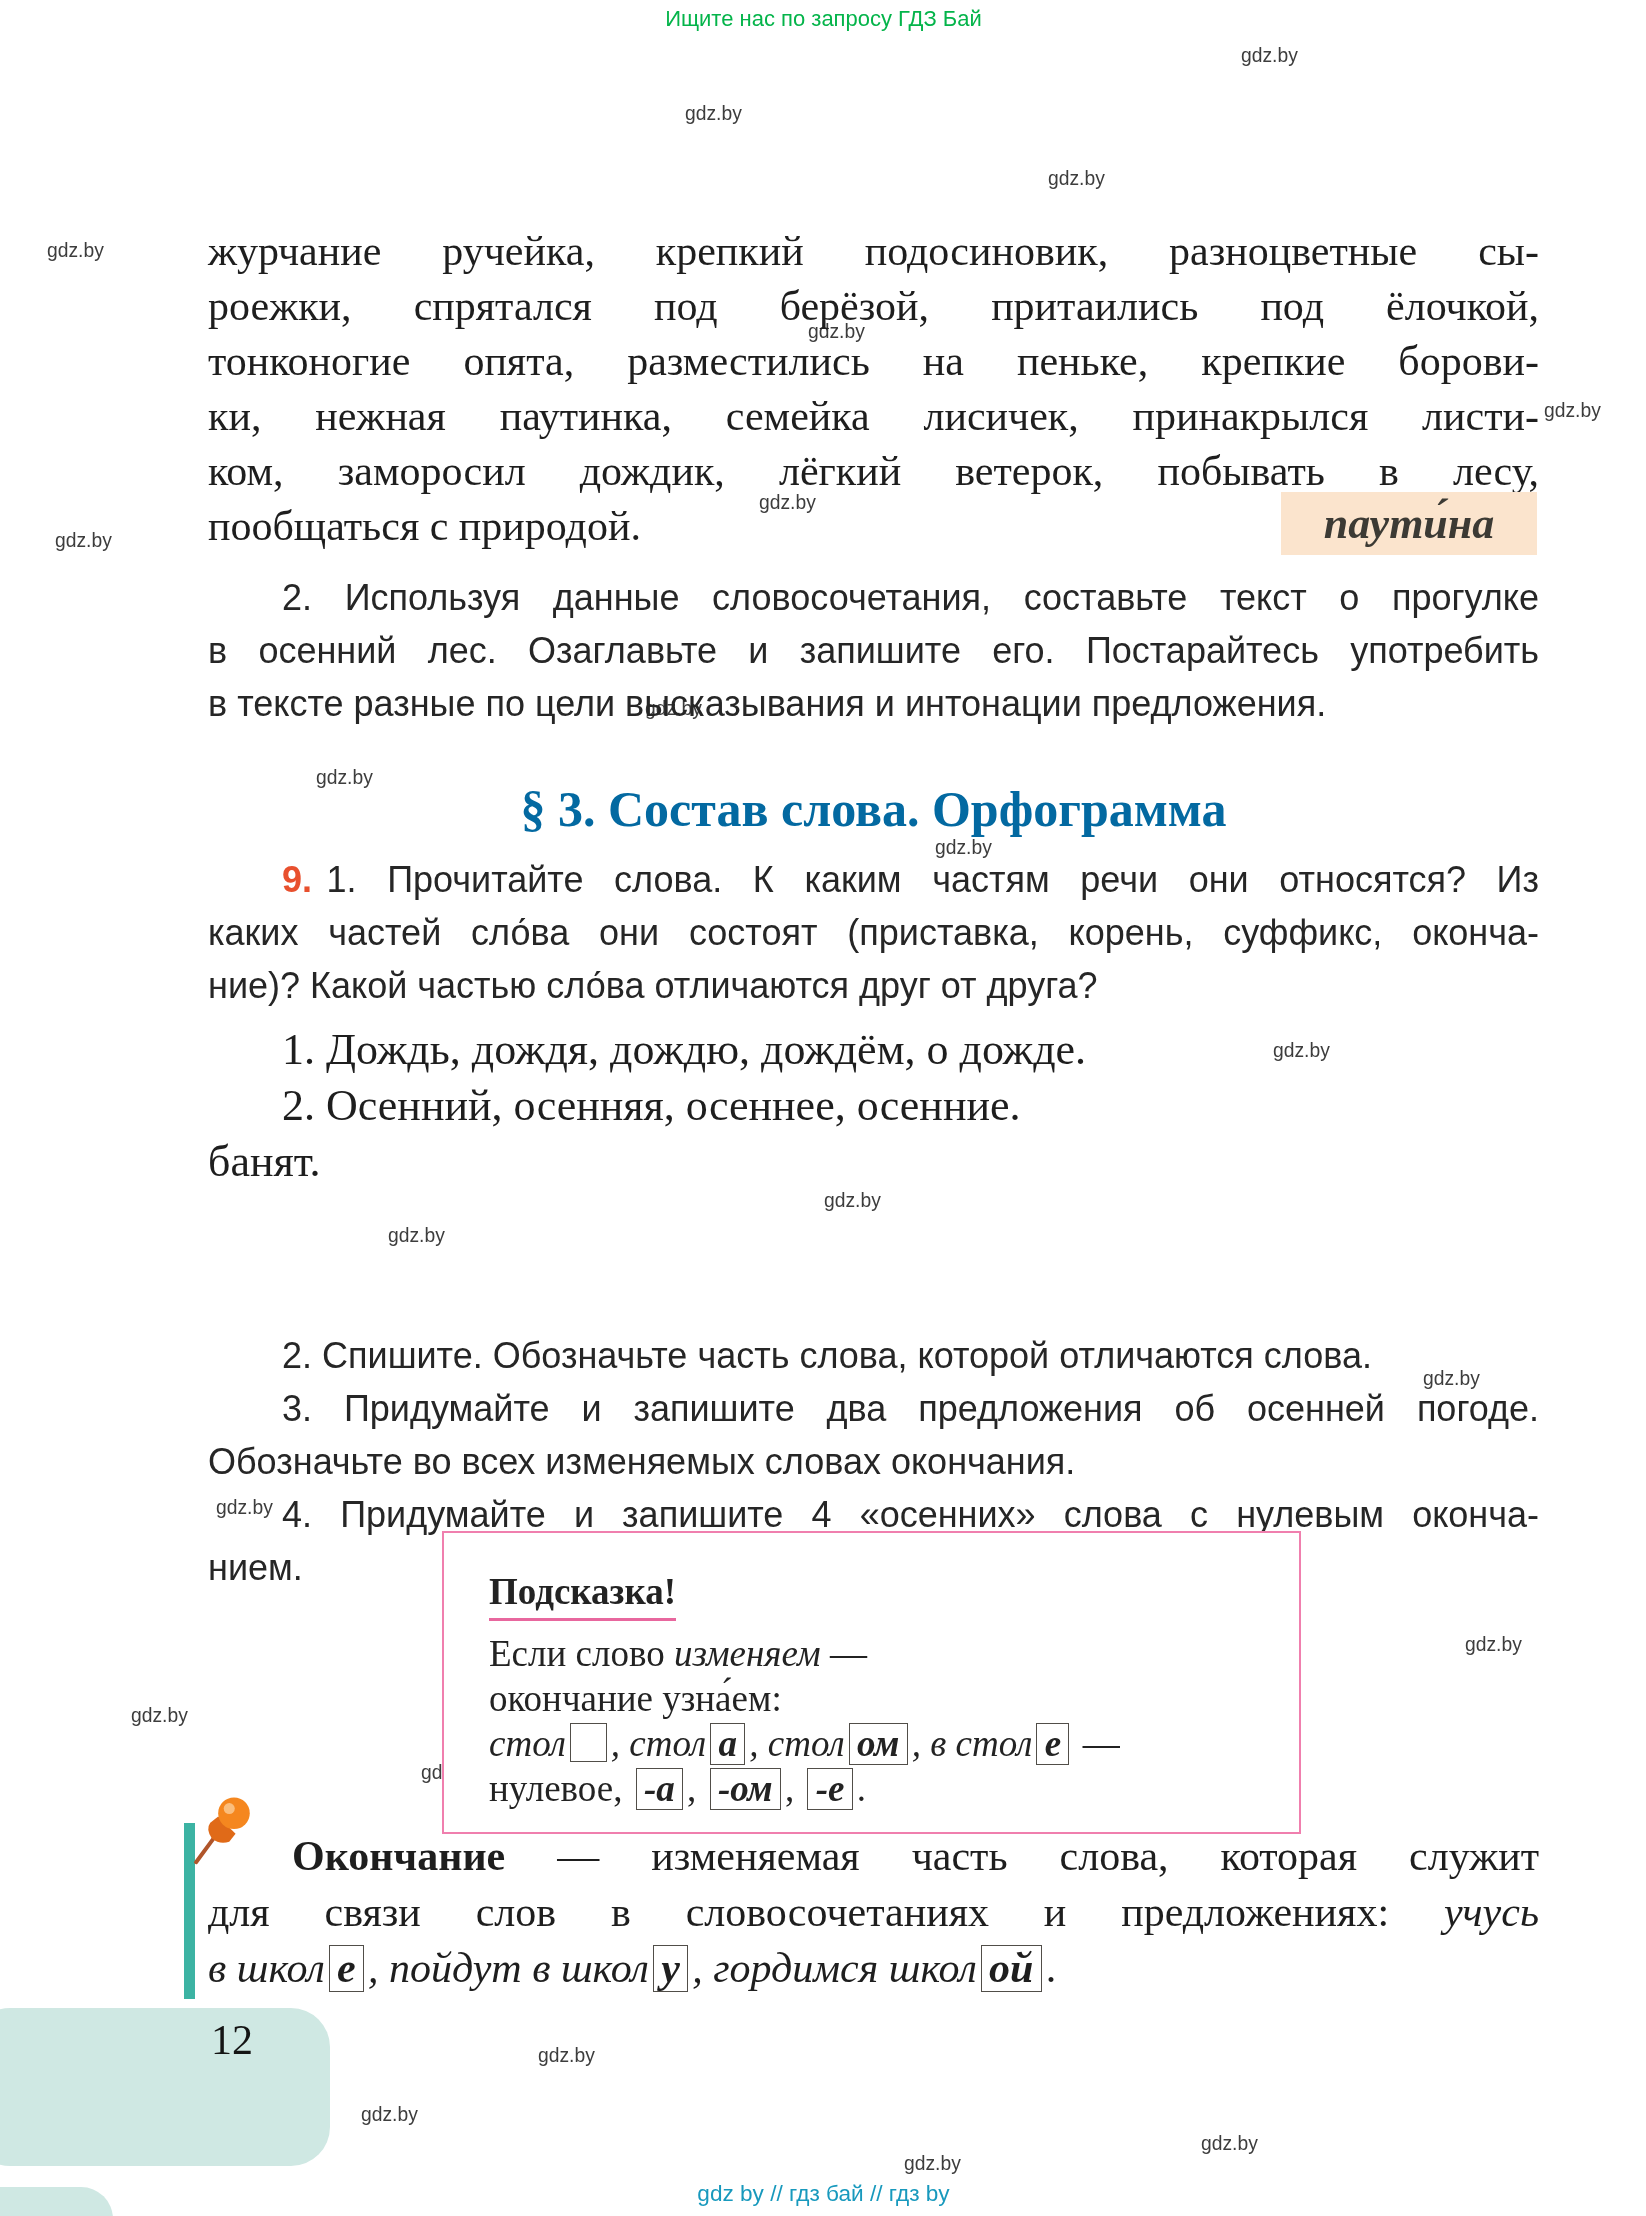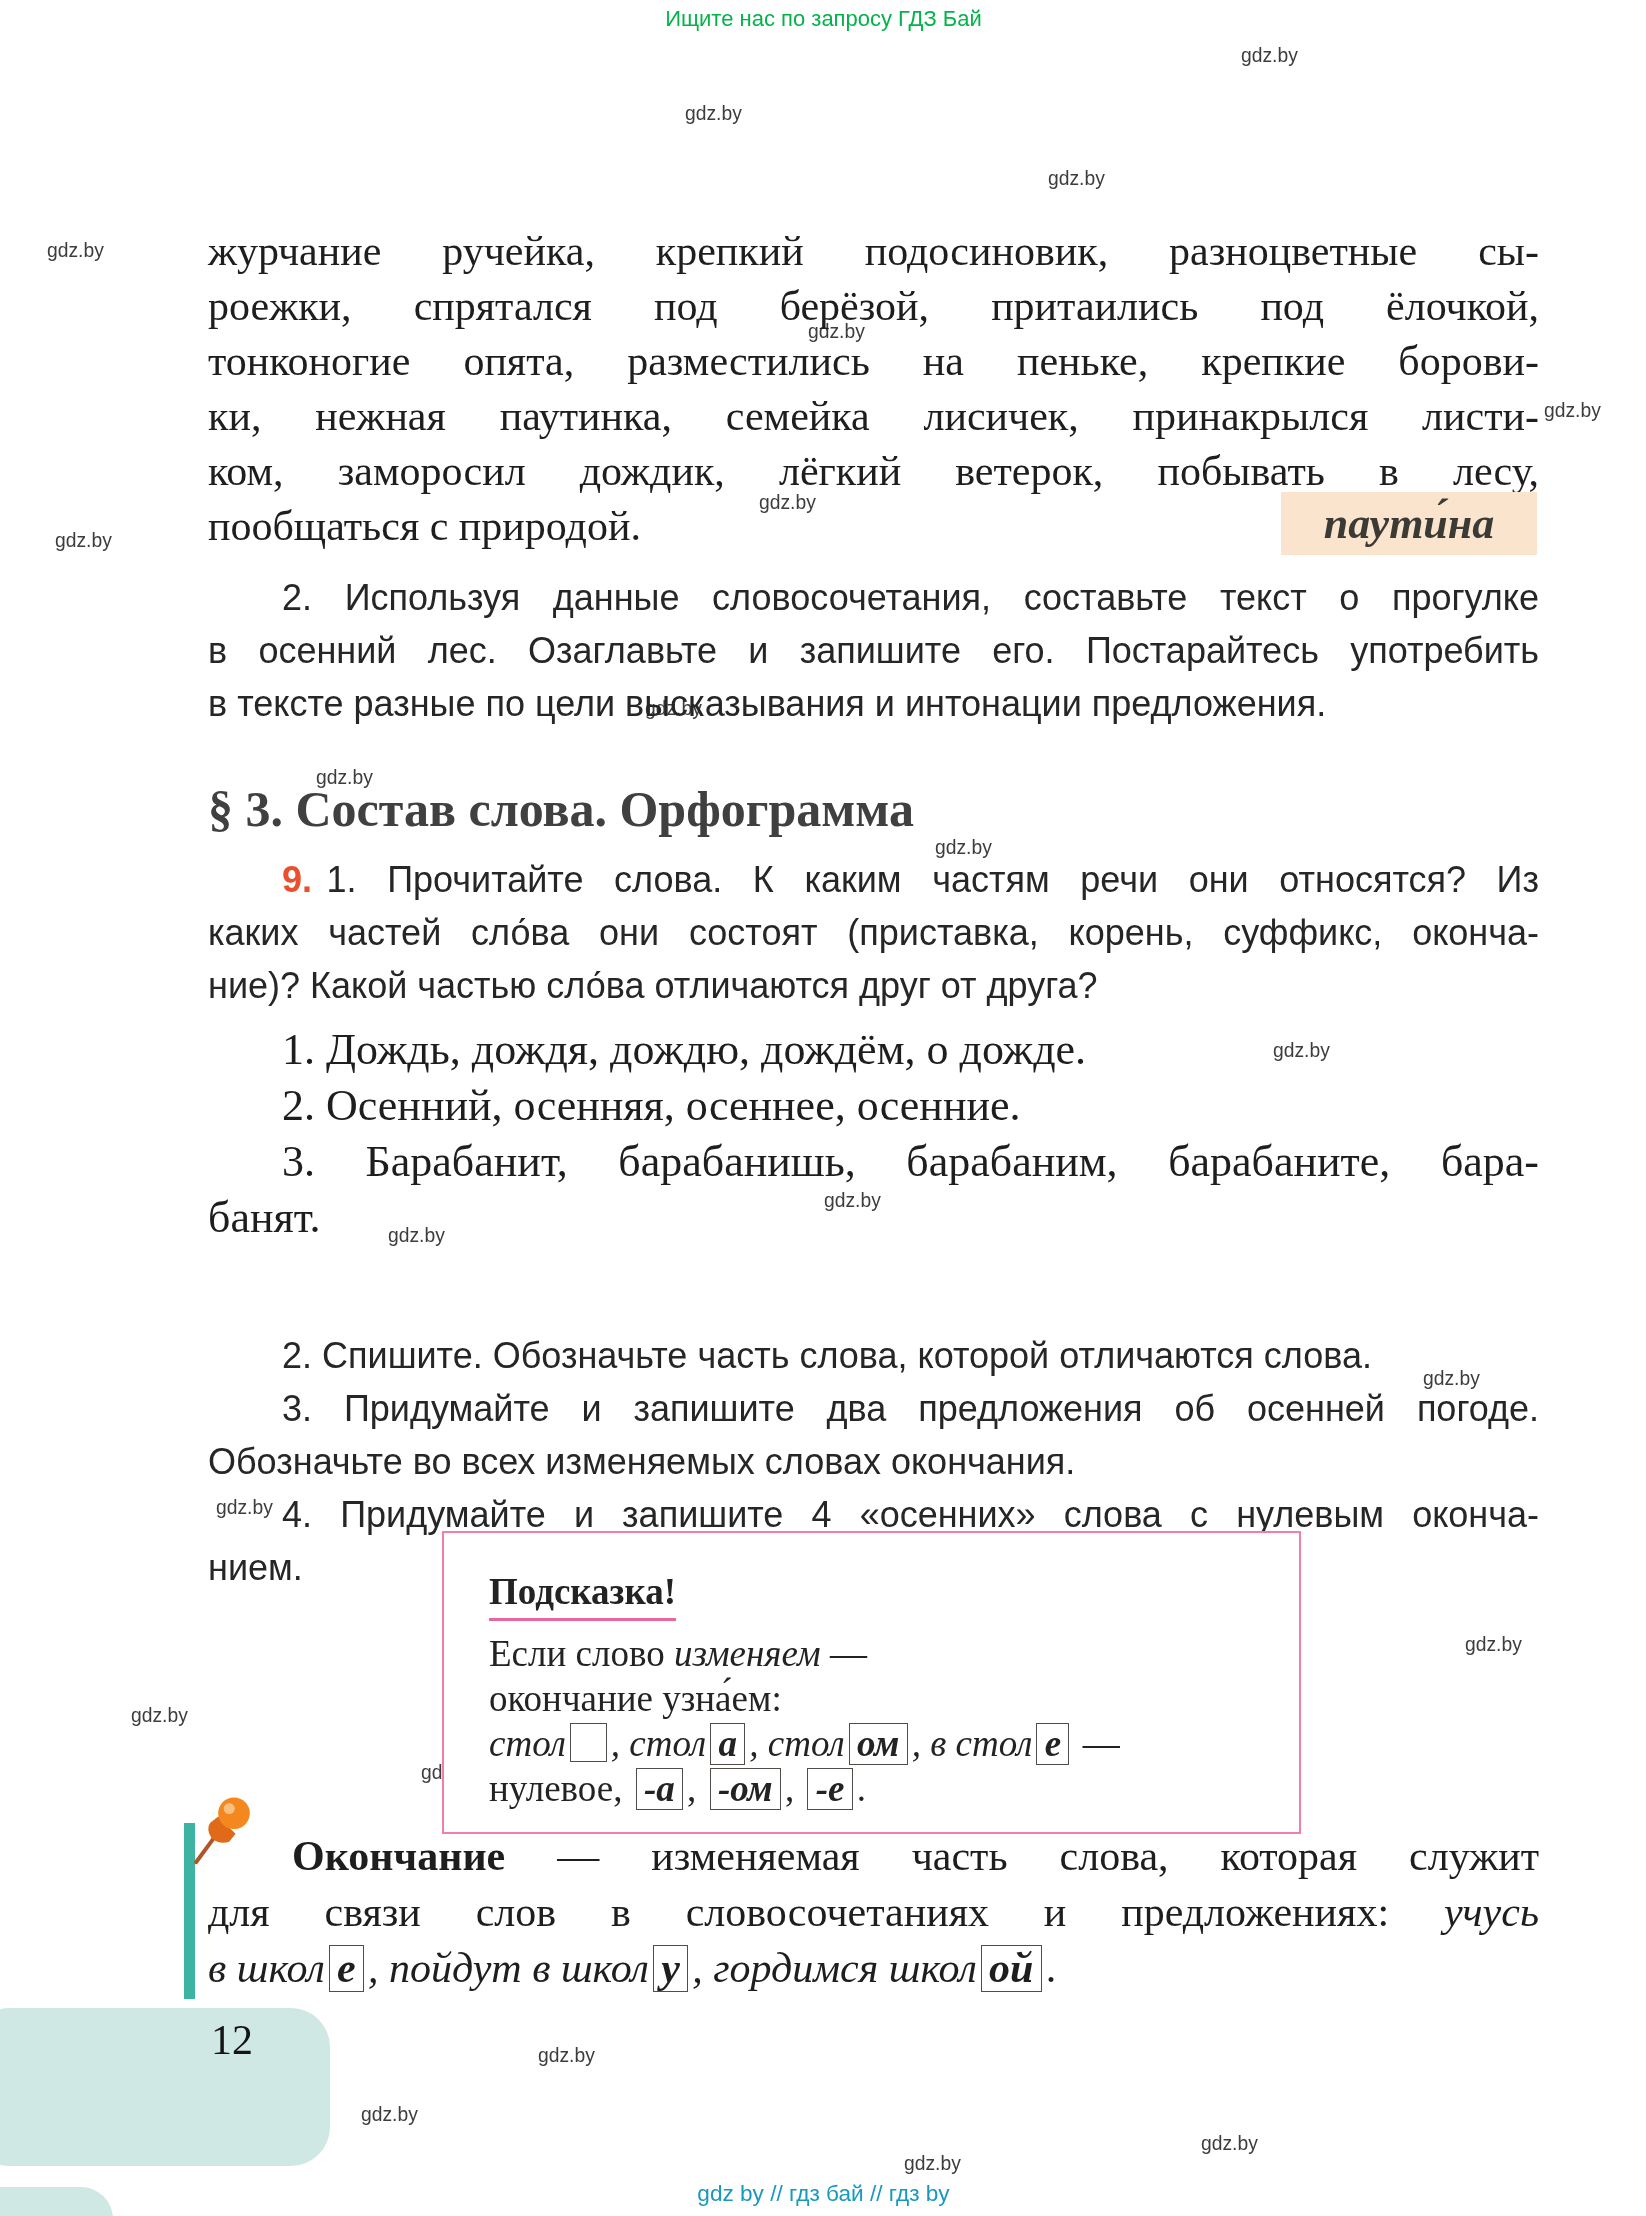--- a/index.html
+++ b/index.html
@@ -9,22 +9,22 @@
           font-family:"Liberation Sans",sans-serif;font-size:22px;color:#04b44a;}
   .wm{position:absolute;font-family:"Liberation Sans",sans-serif;font-size:19.3px;color:#3d3d3d;white-space:nowrap;}
   .block{position:absolute;left:208px;width:1331px;}
   .serif{font-size:42px;line-height:55px;}
   .sans{font-family:"Liberation Sans",sans-serif;font-size:36px;line-height:53px;color:#262626;}
   .jl{text-align:justify;text-align-last:justify;}
   .ind{text-indent:74px;}
   .vocab-box{position:absolute;left:1281px;top:492px;width:256px;height:63px;background:#fbe4cd;
              display:flex;align-items:center;justify-content:center;
              font-size:44px;font-weight:bold;font-style:italic;color:#3c3a34;}
-  .heading{position:absolute;left:208px;width:1331px;top:780px;
-           font-size:50px;font-weight:bold;color:#404040;}
+  .heading{position:absolute;left:208px;width:1331px;top:780px;text-align:center;
+           font-size:50px;font-weight:bold;color:#0369a1;}
   .exnum{color:#e8502e;font-weight:bold;margin-right:14.5px;}
   .list{font-size:44px;line-height:56px;}
   .hintbox{position:absolute;left:442px;top:1531px;width:859px;box-sizing:border-box;
            border:2.4px solid #f07fae;background:#ffffff;padding:36px 37px 21px 45px;
            font-size:37px;line-height:45px;color:#232323;}
   .hint-title{font-weight:bold;display:inline-block;border-bottom:3.2px solid #e8679e;
               padding-bottom:4px;margin-bottom:9.7px;}
   .it{font-style:italic;margin-top:30px;}
   .b{font-weight:bold;}
   .ebox{display:inline-block;border:1.6px solid #514e49;padding:0 7.3px;margin:0 4px;
@@ -101,21 +101,20 @@
     <div class="jl ind">
       <span class="exnum">9.</span><span>1. Прочитайте слова. К каким частям речи они относятся? Из</span>
     </div>
     <div class="jl">каких частей сло́ва они состоят (приставка, корень, суффикс, оконча-</div>
     <div>ние)? Какой частью сло́ва отличаются друг от друга?</div>
   </div>
 
   <div class="block list" style="top:1022px;">
     <div class="ind">1. Дождь, дождя, дождю, дождём, о дожде.</div>
     <div class="ind">2. Осенний, осенняя, осеннее, осенние.</div>
-    <div class="jl ind">3. Барабанит, барабанишь, барабаним, барабаните, бара-</div>
     <div>банят.</div>
   </div>
 
   <div class="block sans" style="top:1329px;">
     <div class="ind">2. Спишите. Обозначьте часть слова, которой отличаются слова.</div>
     <div class="jl ind">3. Придумайте и запишите два предложения об осенней погоде.</div>
     <div>Обозначьте во всех изменяемых словах окончания.</div>
     <div class="jl ind">4. Придумайте и запишите 4 «осенних» слова с нулевым оконча-</div>
     <div>нием.</div>
   </div>

